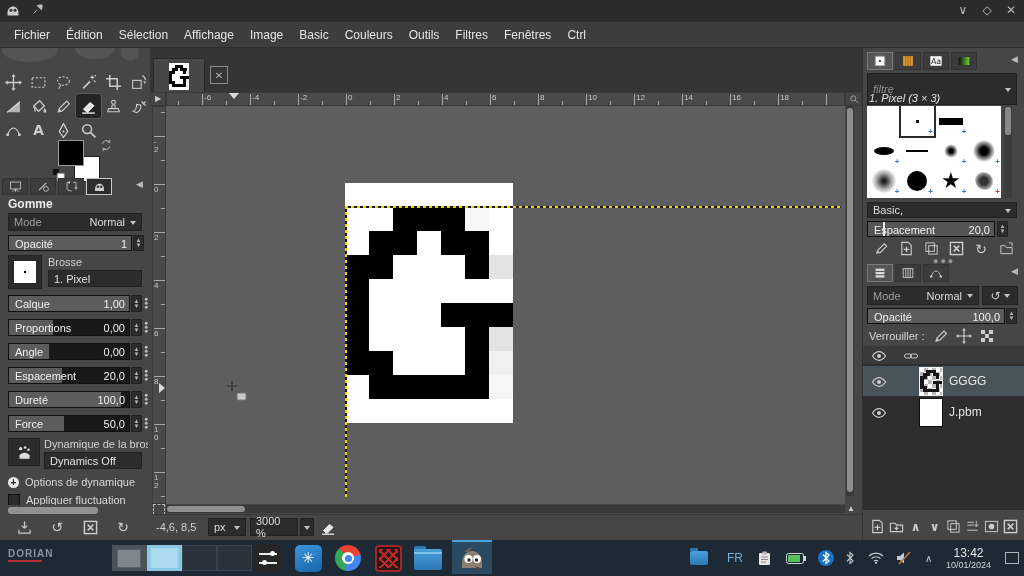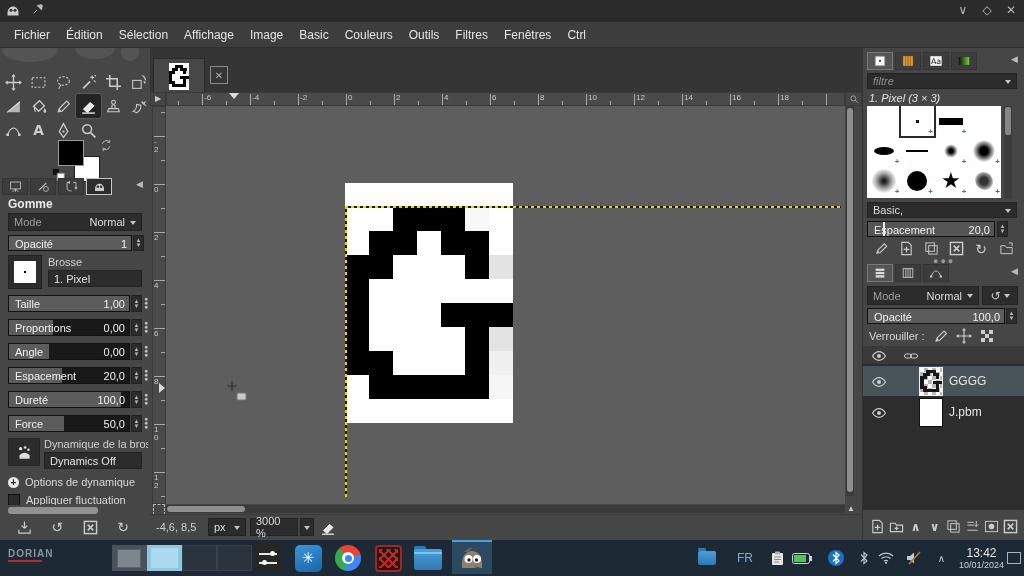--- a/index.html
+++ b/index.html
@@ -59,21 +59,21 @@
   .bcell{position:absolute;display:flex;align-items:center;justify-content:center}
   .bplus{position:absolute;right:1px;bottom:0px;font-size:8px;font-weight:bold}
   #layerlist{position:absolute;background:#2d2d2d}
   .lrow{position:absolute;left:0;width:100%;height:30px;display:flex;align-items:center}
   .lrow .nm{color:#e6e6e6;font-size:12px;margin-left:6px}
   .eye{width:18px;height:14px}
   
   #taskbar{left:0;top:540px;width:1024px;height:36px;background:#1d2935;display:block}
   .wsp{position:absolute;top:5px;width:35px;height:26px;box-sizing:border-box}
   .launch{position:absolute;top:2px;width:36px;height:32px;display:flex;align-items:center;justify-content:center}
-  .tray{position:absolute;top:0;height:36px;display:flex;align-items:center;justify-content:flex-end;color:#c3c9ce}
+  .tray{position:absolute;top:0;height:36px;display:flex;align-items:center;justify-content:flex-start;color:#c3c9ce}
   #clock{text-align:center;color:#e8e8e8}
   #clock .t{font-size:12px;line-height:13px}
   #clock .d{font-size:9px;line-height:10px;color:#cdd3d8}
   .thumbchk{background:repeating-conic-gradient(#b9b9b9 0% 25%, #ffffff 0% 50%) 0 0/8px 8px}
 </style>
 </head>
 <body>
 
 <div class="abs" id="titlebar">
   <div class="abs" id="winbtns">
@@ -264,21 +264,21 @@
       <div style="width:22px;height:22px;background:#fff;position:relative">
         <div style="position:absolute;left:10px;top:10px;width:2px;height:2px;background:#000"></div>
       </div>
     </div>
     <div style="position: absolute; left: 48px; top: 208px; font-size: 11px; color: rgb(207, 207, 207);">Brosse</div>
     <div class="combo" style="position: absolute; left: 48px; top: 222px; width: 94px; height: 17px;">
       <span style="color:#e2e2e2">1. Pixel</span>
     </div>
     <div class="slider" style="position: absolute; left: 8px; top: 247px; width: 122px; height: 17px;">
       <div class="fillp" style="width:100%"></div>
-      <span class="sl">Taille</span>
+      <span class="sl">Calque</span>
       <span class="sv">1,00</span>
     </div>
     <div class="spincol" style="position: absolute; left: 131px; top: 247px; width: 11px; height: 17px;">
       <span>▲</span>
       <span>▼</span>
     </div>
     <div style="position: absolute; left: 144px; top: 249px; width: 5px; height: 13px; color: rgb(187, 187, 187); font-size: 7px; line-height: 4px;">●<br>●<br>●</div>
     <div class="slider" style="position: absolute; left: 8px; top: 271px; width: 122px; height: 17px;">
       <div class="fillp" style="width:37%"></div>
       <span class="sl">Proportions</span>
@@ -576,21 +576,21 @@
         <defs>
           <linearGradient id="gg1" x1="0" y1="0" x2="1" y2="0">
             <stop offset="0" stop-color="#0c120c"></stop>
             <stop offset="1" stop-color="#6fcf3f"></stop>
           </linearGradient>
         </defs>
         <rect x="2" y="3.5" width="12" height="9" fill="url(#gg1)"></rect>
       </svg>
     </div>
     <div style="position: absolute; left: 148px; top: 6px; color: rgb(187, 187, 187); font-size: 9px;">◀</div>
-    <div class="combo" style="position: absolute; left: 4px; top: 25px; width: 150px; height: 16px;">
+    <div class="combo" style="position: absolute; left: 4px; top: 25px; width: 150px; height: 32px;">
       <span style="font-style:italic;color:#8f8f8f">filtre</span>
       <span style="margin-left:auto"></span>
       <div class="chev"></div>
     </div>
     <div style="position: absolute; left: 6px; top: 44px; font-size: 11px; font-style: italic; color: rgb(224, 224, 224);">1. Pixel (3 × 3)</div>
     <div id="brushgrid" style="position: absolute; left: 4px; top: 58px; width: 134px; height: 92px;">
       <div class="bcell" style="position: absolute; left: 0px; top: 0px; width: 33.5px; height: 30px;"></div>
       <div class="bcell" style="position: absolute; left: 33.5px; top: 0px; width: 33.5px; height: 30px; outline: rgb(42, 42, 42) solid 2px;">
         <div style="width:3px;height:3px;background:#111"></div>
         <span class="bplus" style="color:#3b6fd4">+</span>

